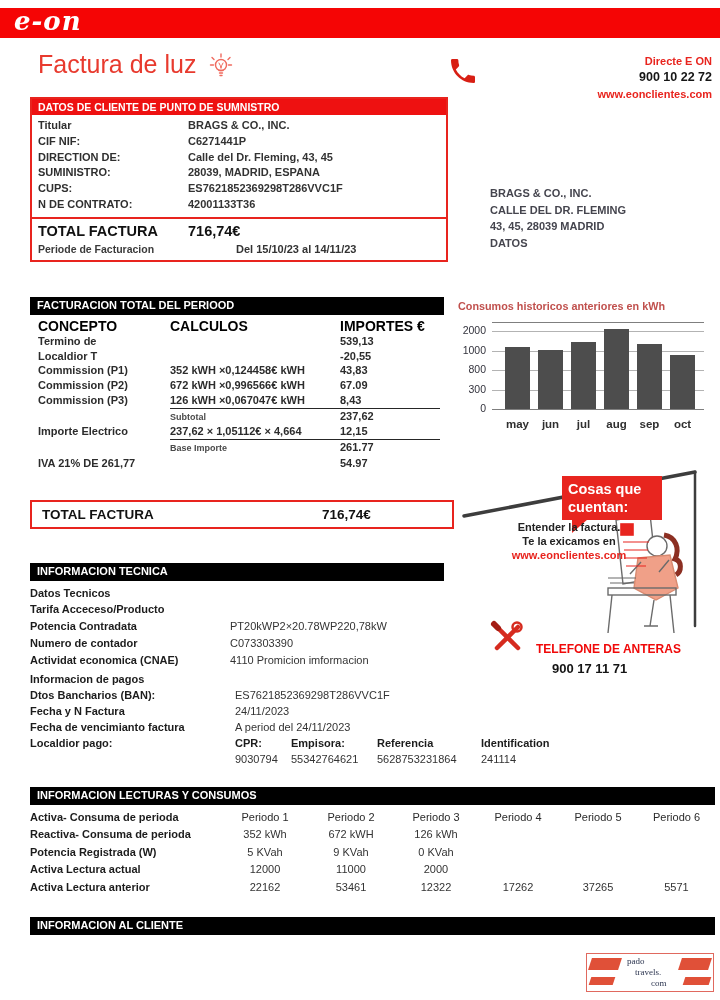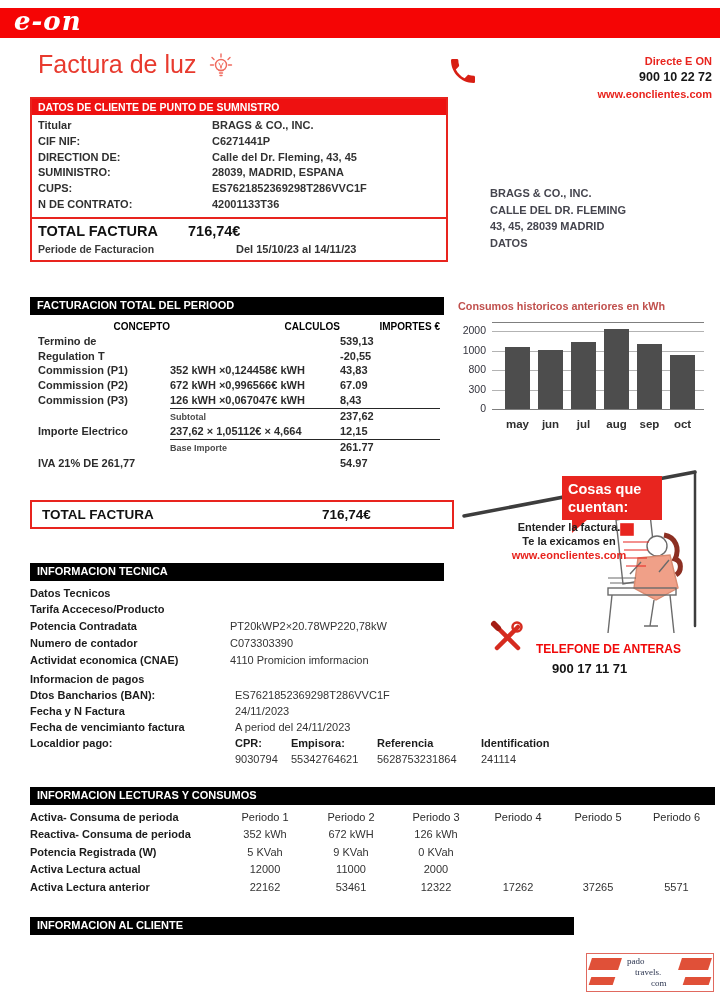--- a/index.html
+++ b/index.html
@@ -14,38 +14,38 @@
   .bulb{position:absolute;left:208px;top:52px;}
   .phone-ic{position:absolute;left:447px;top:55px;}
   .contact{position:absolute;left:530px;top:55px;width:182px;text-align:right;}
   .contact .c1{font-size:11px;font-weight:bold;color:#e8241e;}
   .contact .c2{font-size:12.5px;font-weight:bold;color:#161616;margin-top:3px;}
   .contact .c3{font-size:11px;font-weight:bold;color:#e8241e;margin-top:4px;}
   
   .cust-box{position:absolute;left:30px;top:97px;width:414px;border:2px solid #e8241e;background:#fff;}
   .red-hdr{background:#ee1111;color:#fff;font-size:10.5px;font-weight:bold;padding:2px 6px;}
   .cust-rows{padding:3px 6px 4px 6px;}
-  .cust-row{display:grid;grid-template-columns:150px 1fr;line-height:15.8px;gap:24px;}
+  .cust-row{display:grid;grid-template-columns:150px 1fr;line-height:15.8px;}
   .cust-row .lab{font-weight:bold;font-size:11px;color:#2f2f2f;}
   .cust-row .val{font-weight:600;font-size:11px;color:#333;}
   .cust-total{border-top:2px solid #e8241e;padding:4px 6px 5px 6px;}
   .tot-row{display:grid;grid-template-columns:150px 1fr;}
   .tot-row .lab{font-size:14.5px;font-weight:bold;color:#111;}
   .tot-row .val{font-size:14.5px;font-weight:bold;color:#111;}
   .per-row{display:grid;grid-template-columns:150px 1fr;margin-top:4px;gap:48px;}
   .per-row .lab{font-size:10.5px;font-weight:600;color:#3a3a3a;}
   .per-row .val{font-size:11px;font-weight:600;color:#333;}
   
   .mail{position:absolute;left:490px;top:185px;font-size:11px;font-weight:bold;color:#45454e;line-height:16.5px;}
   
   .black-hdr{background:#000;color:#fff;font-size:11px;font-weight:bold;padding:2px 7px;height:14px;}
   
   .bill{position:absolute;left:30px;top:297px;width:414px;}
   .bill-head,.bill-row{display:grid;grid-template-columns:132px 170px 1fr;padding:0 4px 0 8px;}
-  .bill-head{margin-top:4px;font-size:10px;font-weight:bold;color:#000;line-height:15px;text-align:right;}
+  .bill-head{margin-top:4px;font-size:14px;font-weight:bold;color:#000;line-height:15px;}
   .bill-row{font-size:11px;line-height:14.7px;}
   .bill-row .b-con{font-weight:700;color:#2c2c2c;}
   .bill-row .b-calc{font-weight:600;color:#2c2c2c;}
   .bill-row .b-imp{font-weight:600;color:#2c2c2c;}
   .bill-row.rule .b-calc,.bill-row.rule .b-imp{border-top:1.5px solid #262626;}
   .bill-row.rule .b-calc{font-size:9px;color:#4a4a4a;font-weight:700;padding-top:1px;}
   .bill-total{position:absolute;left:30px;top:500px;width:410px;border:2.5px solid #e8241e;
               display:grid;grid-template-columns:280px 1fr;align-items:center;height:25px;padding-left:10px;}
   .bill-total .lab,.bill-total .val{font-size:13.5px;font-weight:bold;color:#111;}
   
@@ -85,21 +85,21 @@
   .loc-grid .lab{font-weight:bold;color:#1c1c1c;}
   .loc-grid .h{font-weight:bold;color:#1c1c1c;}
   .loc-grid .v{color:#333;}
   
   .reads{position:absolute;left:30px;top:787px;width:685px;}
   .read-row{display:grid;grid-template-columns:192px 86px 86px 84px 80px 80px 1fr;font-size:11px;}
   .read-row .lab{font-weight:bold;color:#1c1c1c;line-height:14.5px;padding:1.5px 0;}
   .read-row .cell{text-align:center;color:#333;line-height:14.5px;padding:1.5px 0;}
   .read-row.hdr .cell{color:#2a2a2a;}
   
-  .client{position:absolute;left:30px;top:917px;width:544px;}
+  .client{position:absolute;left:30px;top:917px;width:685px;}
   
   .wm{position:absolute;left:586px;top:953px;width:126px;height:37px;border:1.5px solid #e0695f;background:#fff;}
   .wm .bar{position:absolute;background:#e05038;transform:skewX(-18deg);}
   .wm .b1{left:3px;top:4px;width:30px;height:12px;}
   .wm .b2{left:3px;top:23px;width:24px;height:8px;}
   .wm .b3{right:3px;top:4px;width:30px;height:12px;}
   .wm .b4{right:3px;top:23px;width:26px;height:8px;}
   .wm-text{position:absolute;left:36px;top:2px;width:58px;font-family:"Liberation Serif",serif;
            font-size:9px;color:#2c3550;line-height:11px;}
   .wm-text .w1{margin-left:4px;}.wm-text .w2{margin-left:12px;}.wm-text .w3{margin-left:28px;}
@@ -198,21 +198,21 @@
     </div>
     <div>
 
         <div class="bill-row">
           <span class="b-con">Termino de</span>
           <span class="b-calc"></span>
           <span class="b-imp">539,13</span>
         </div>
 
         <div class="bill-row">
-          <span class="b-con">Regulation T</span>
+          <span class="b-con">Localdior T</span>
           <span class="b-calc"></span>
           <span class="b-imp">-20,55</span>
         </div>
 
         <div class="bill-row">
           <span class="b-con">Commission (P1)</span>
           <span class="b-calc">352 kWH ×0,124458€ kWH</span>
           <span class="b-imp">43,83</span>
         </div>
 

